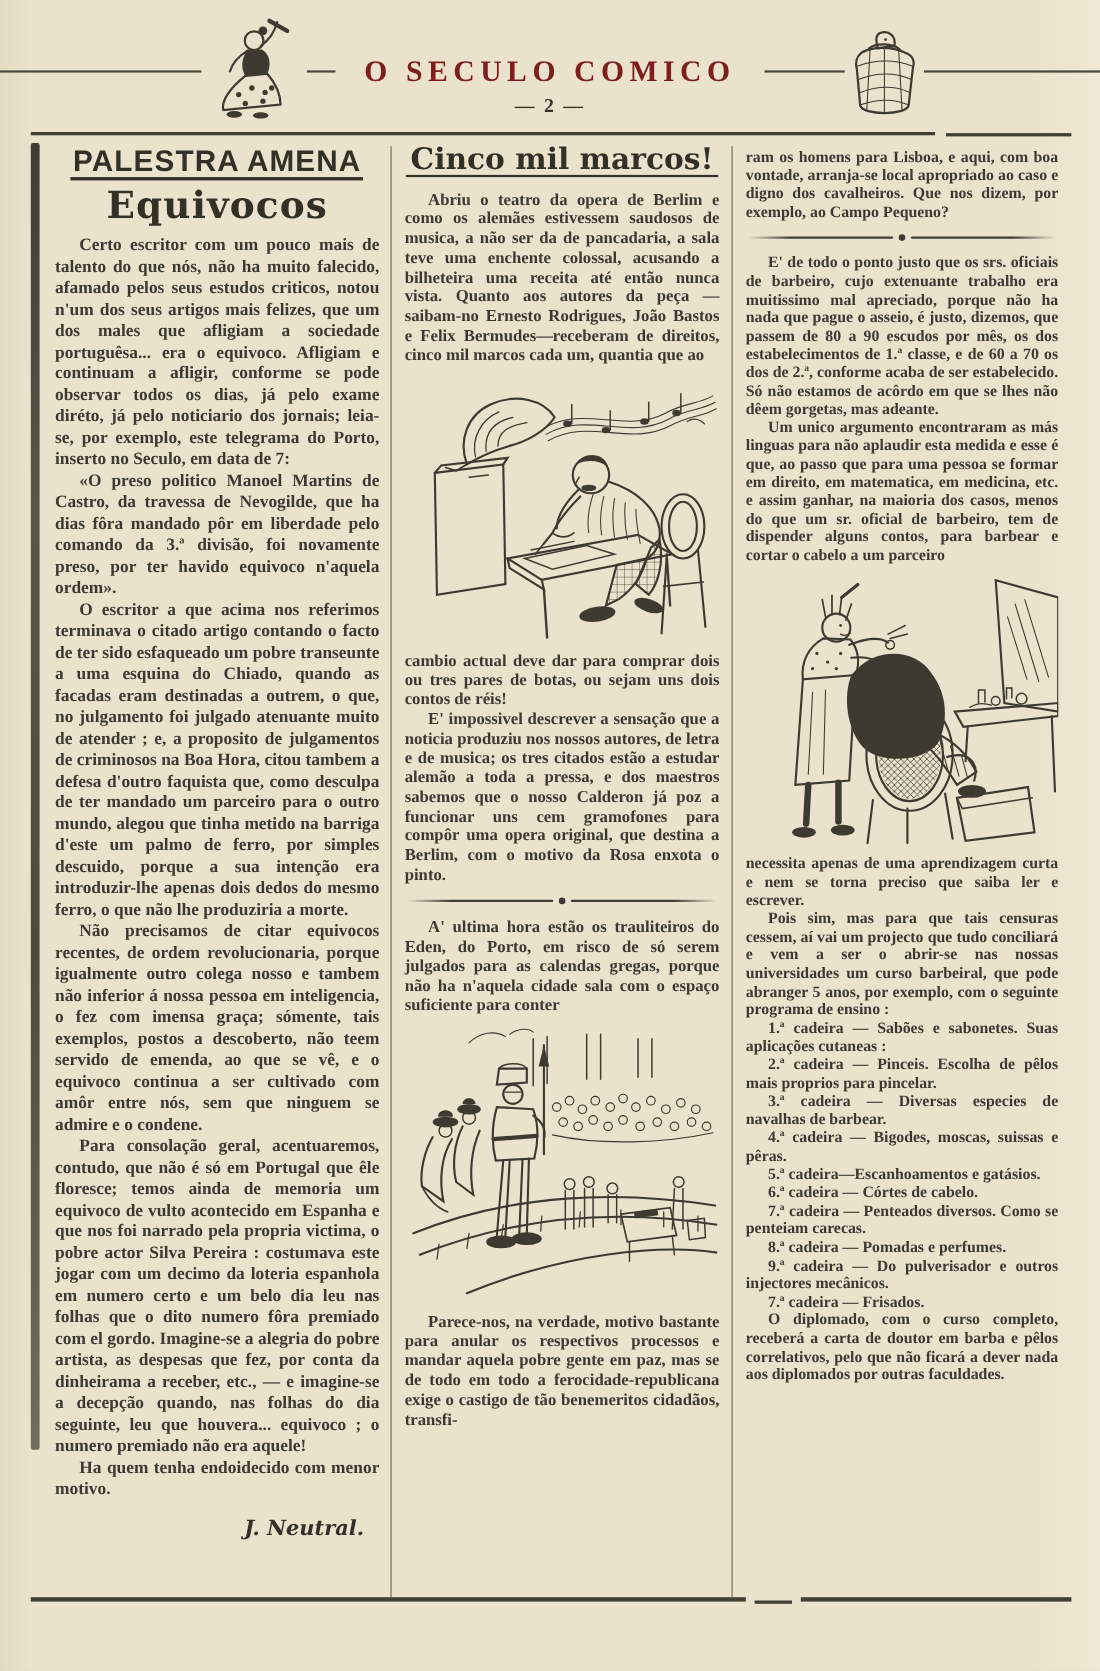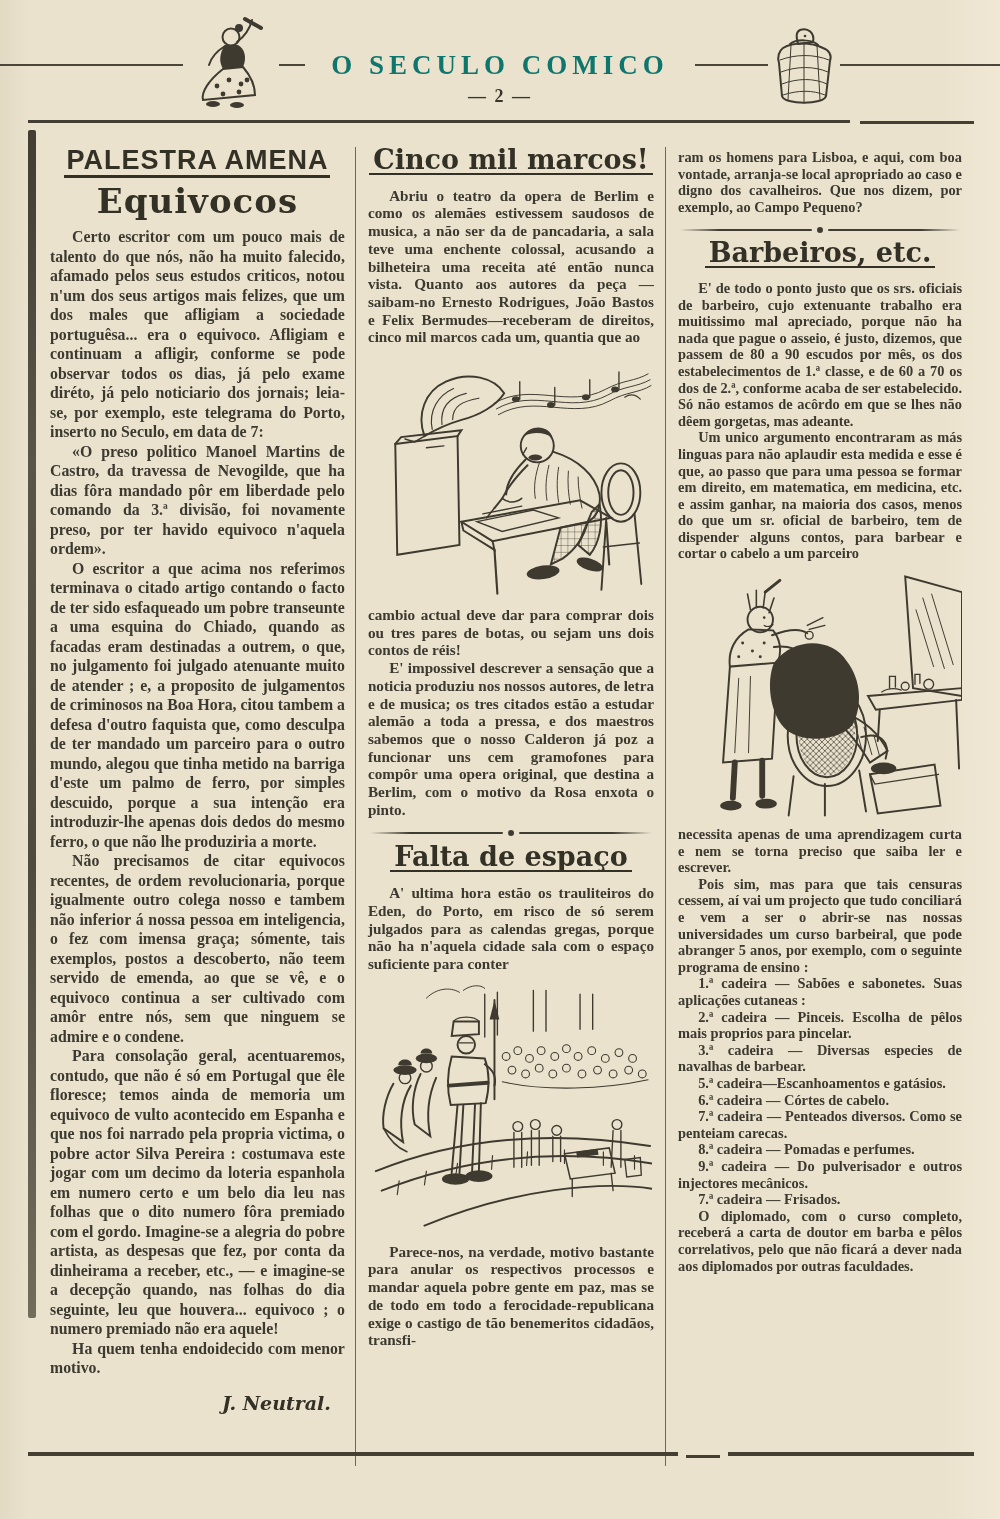--- a/index.html
+++ b/index.html
@@ -13,21 +13,21 @@
     overflow:hidden;
   }
   
   .masthead{position:absolute;top:0;left:0;right:0;height:133px;}
   .masthead-rule{position:absolute;top:64px;left:0;right:0;height:2px;background:#4a463a;}
   .masthead-title{
     position:absolute;top:50px;left:0;right:0;text-align:center;
   }
   .masthead-title span{
     display:inline-block;background:#eae2cd;padding:0 26px;
-    font-weight:bold;font-size:27px;letter-spacing:5px;color:#0f766e;
+    font-weight:bold;font-size:27px;letter-spacing:5px;color:#7f1d1d;
   }
   .masthead-pageno{
     position:absolute;top:86px;left:0;right:0;text-align:center;
     font-weight:bold;font-size:18px;letter-spacing:2px;color:#39352a;
   }
   .fig-header-left{position:absolute;top:16px;left:183px;background:#eae2cd;padding:0 4px;}
   .fig-header-right{position:absolute;top:26px;left:768px;background:#eae2cd;padding:0 4px;}
   .under-head-rule{position:absolute;height:3px;background:#433f33;}
   .uhr1{top:120px;left:28px;width:822px;}
   .uhr2{top:121px;left:860px;width:114px;}
@@ -37,21 +37,21 @@
   .br2{top:1455px;left:686px;width:34px;height:3px;}
   .br3{top:1452px;left:728px;width:246px;height:4px;}
   
   .scan-bar{
     position:absolute;top:130px;left:28px;width:8px;height:1188px;
     background:linear-gradient(180deg,#413d33,#5a5549 28%,#4e4a3e 62%,#726c5c 100%);
     border-radius:2px;
   }
   
   .body-cols{
-    position:absolute;top:147px;left:28px;width:942px;height:1319px;
+    position:absolute;top:133px;left:28px;width:942px;height:1319px;
     display:flex;
   }
   .col{box-sizing:border-box;}
   .col1{width:334px;padding:2px 10px 0 22px;font-size:15.8px;line-height:19.5px;}
   .col2{width:318px;padding:2px 11px 0 12px;font-size:15.2px;line-height:17.7px;
         border-left:1px solid #6d6858;border-right:1px solid #6d6858;}
   .col3{flex:1;padding:2px 8px 0 12px;font-size:14.4px;line-height:16.6px;}
   p.body-p{margin:0;text-indent:1.4em;text-align:justify;font-weight:bold;}
   p.noindent{text-indent:0;}
   
@@ -240,23 +240,20 @@
 
       <p class="body-p noindent">cambio actual deve dar para comprar dois ou tres pares de botas, ou sejam uns dois contos de réis!</p>
       <p class="body-p">E' impossivel descrever a sensação que a noticia produziu nos nossos autores, de letra e de musica; os tres citados estão a estudar alemão a toda a pressa, e dos maestros sabemos que o nosso Calderon já poz a funcionar uns cem gramofones para compôr uma opera original, que destina a Berlim, com o motivo da Rosa enxota o pinto.</p>
 
       <div class="divider">
         <span class="bar l"></span>
           <span class="dot"></span>
           <span class="bar r"></span>
       </div>
 
-      <div class="col-head">
-        <span>Falta de espaço</span>
-      </div>
       <p class="body-p">A' ultima hora estão os trauliteiros do Eden, do Porto, em risco de só serem julgados para as calendas gregas, porque não ha n'aquela cidade sala com o espaço suficiente para conter</p>
 
       <figure>
         <svg width="282" height="258" viewBox="0 0 290 262">
           <g stroke="#3e3a30" fill="none" stroke-width="2" stroke-linecap="round">
 
             <path d="M118 14 L118 58 M131 12 L131 56 M168 10 L168 52 M181 10 L181 52 M216 14 L216 50 M229 14 L229 50" stroke-width="1.4"></path>
             <path d="M58 18 C68 8 82 6 92 12" stroke-width="1"></path>
             <path d="M96 10 C104 4 114 4 118 8" stroke-width="1"></path>
 
@@ -334,23 +331,20 @@
 
     <div class="col col3">
       <p class="body-p noindent">ram os homens para Lisboa, e aqui, com boa vontade, arranja-se local apropriado ao caso e digno dos cavalheiros. Que nos dizem, por exemplo, ao Campo Pequeno?</p>
 
       <div class="divider">
         <span class="bar l"></span>
           <span class="dot"></span>
           <span class="bar r"></span>
       </div>
 
-      <div class="col-head">
-        <span>Barbeiros, etc.</span>
-      </div>
 
       <p class="body-p">E' de todo o ponto justo que os srs. oficiais de barbeiro, cujo extenuante trabalho era muitissimo mal apreciado, porque não ha nada que pague o asseio, é justo, dizemos, que passem de 80 a 90 escudos por mês, os dos estabelecimentos de 1.ª classe, e de 60 a 70 os dos de 2.ª, conforme acaba de ser estabelecido. Só não estamos de acôrdo em que se lhes não dêem gorgetas, mas adeante.</p>
       <p class="body-p">Um unico argumento encontraram as más linguas para não aplaudir esta medida e esse é que, ao passo que para uma pessoa se formar em direito, em matematica, em medicina, etc. e assim ganhar, na maioria dos casos, menos do que um sr. oficial de barbeiro, tem de dispender alguns contos, para barbear e cortar o cabelo a um parceiro</p>
 
       <figure>
         <svg width="284" height="252" viewBox="0 0 290 256">
           <defs>
             <pattern id="cane" width="6" height="6" patternUnits="userSpaceOnUse">
               <path d="M0 6 L6 0 M0 0 L6 6" stroke="#3e3a30" stroke-width="0.7"></path>
             </pattern>
@@ -406,20 +400,21 @@
           </g>
         </svg>
       </figure>
 
       <p class="body-p noindent">necessita apenas de uma aprendizagem curta e nem se torna preciso que saiba ler e escrever.</p>
       <p class="body-p">Pois sim, mas para que tais censuras cessem, aí vai um projecto que tudo conciliará e vem a ser o abrir-se nas nossas universidades um curso barbeiral, que pode abranger 5 anos, por exemplo, com o seguinte programa de ensino :</p>
 
       <p class="body-p">1.ª cadeira — Sabões e sabonetes. Suas aplicações cutaneas :</p>
       <p class="body-p">2.ª cadeira — Pinceis. Escolha de pêlos mais proprios para pincelar.</p>
       <p class="body-p">3.ª cadeira — Diversas especies de navalhas de barbear.</p>
+      <p class="body-p">4.ª cadeira — Bigodes, moscas, suissas e pêras.</p>
       <p class="body-p">5.ª cadeira—Escanhoamentos e gatásios.</p>
       <p class="body-p">6.ª cadeira — Córtes de cabelo.</p>
       <p class="body-p">7.ª cadeira — Penteados diversos. Como se penteiam carecas.</p>
       <p class="body-p">8.ª cadeira — Pomadas e perfumes.</p>
       <p class="body-p">9.ª cadeira — Do pulverisador e outros injectores mecânicos.</p>
       <p class="body-p">7.ª cadeira — Frisados.</p>
 
       <p class="body-p">O diplomado, com o curso completo, receberá a carta de doutor em barba e pêlos correlativos, pelo que não ficará a dever nada aos diplomados por outras faculdades.</p>
     </div>
   </div>

